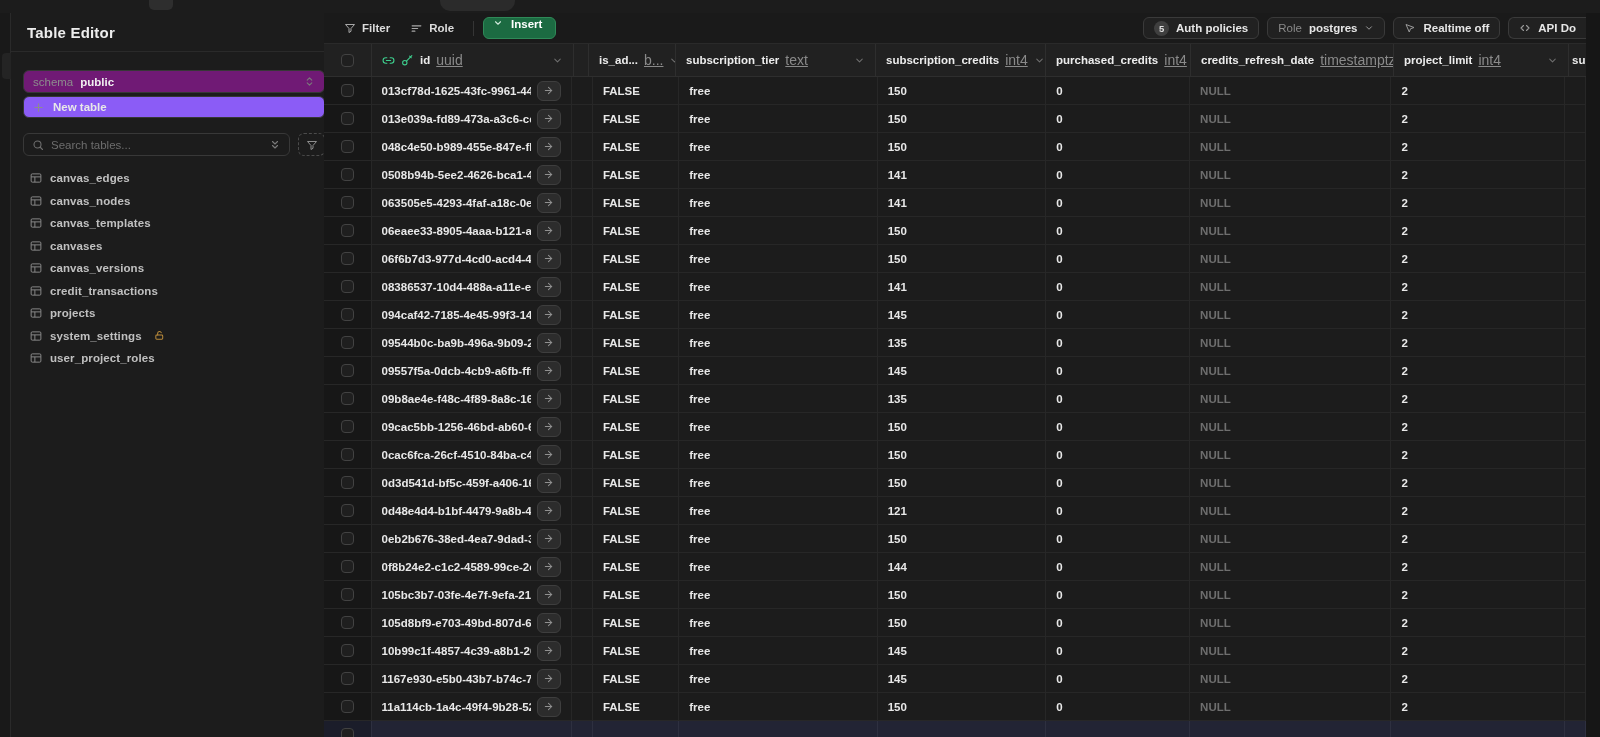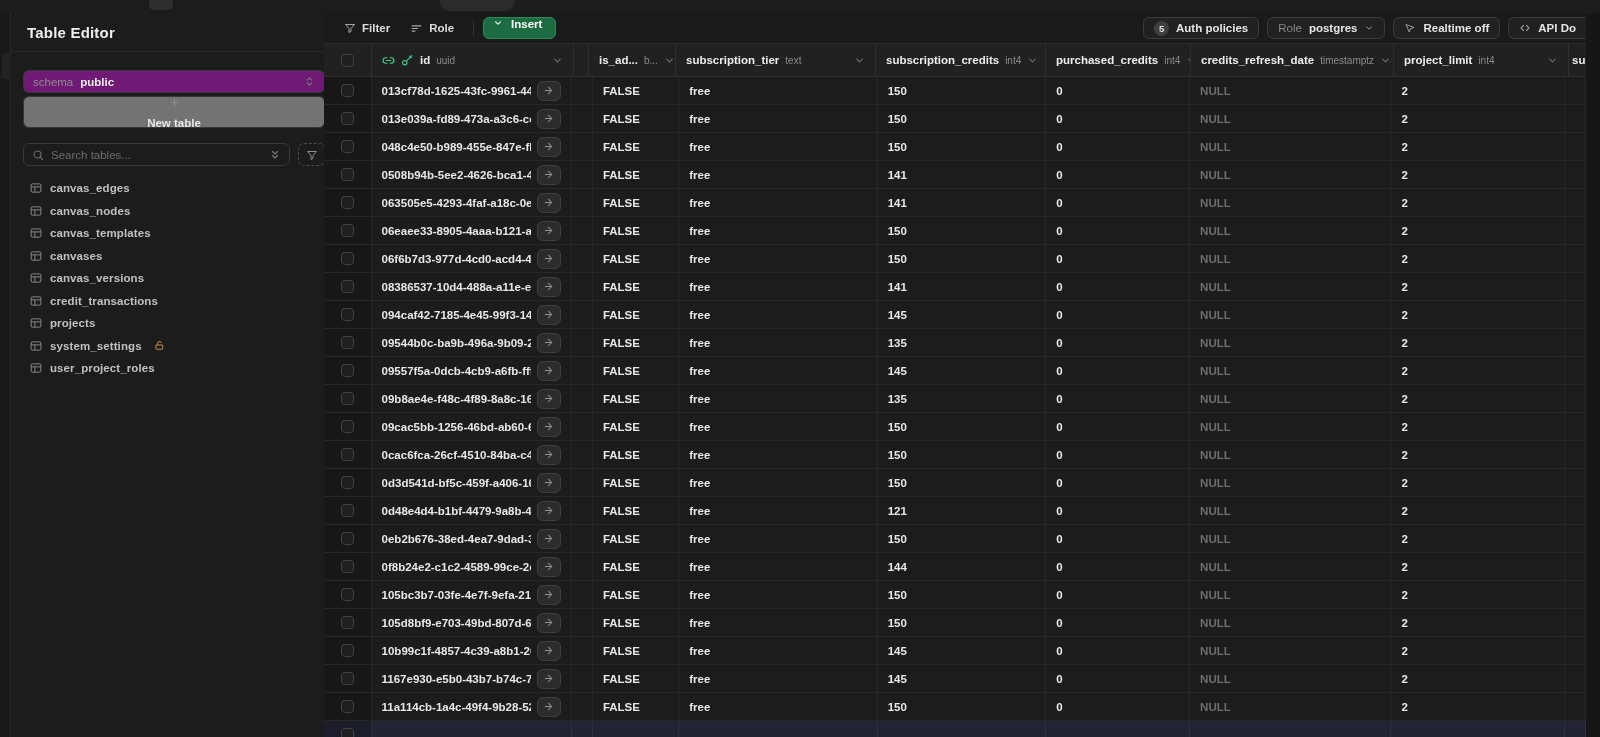--- a/index.html
+++ b/index.html
@@ -18,22 +18,22 @@
 
   
   .sidebar { position:absolute; left:11px; top:13px; width:327px; height:724px; background:#1c1c1c; border-right:1px solid #2c2c2c; }
   .sidebar-header { height:39px; display:flex; align-items:center; padding:0 16px; border-bottom:1px solid #2a2a2a; }
   .sidebar-title { font-size:15px; font-weight:700; color:#ededed; letter-spacing:.2px; }
   .schema-select { margin:18px 12px 0; height:23px; background:#701a75; border:1px solid #373737; border-radius:6px;
     display:flex; align-items:center; gap:7px; padding:0 9px; cursor:pointer; }
   .schema-label { color:#8d8d8d; font-size:11.5px; }
   .schema-value { color:#f0f0f0; font-size:11.5px; font-weight:700; }
   .updown { margin-left:auto; color:#7a7a7a; }
-  .new-table-btn { margin:3px 12px 0; height:32px; background:#737373; border:1px solid #363636; border-radius:6px;
-    display:flex; align-items:center; gap:9px; padding:0 9px; cursor:pointer;flex-direction:column; }
+  .new-table-btn { margin:3px 12px 0; height:22px; background:#8b5cf6; border:1px solid #363636; border-radius:6px;
+    display:flex; align-items:center; gap:9px; padding:0 9px; cursor:pointer; }
   .new-table-label { color:#e8e8e8; font-size:11.5px; font-weight:700; }
   .plus-icon { color:#8d8d8d; }
   .search-row { margin:15px 12px 0; display:flex; gap:8px; }
   .search-input { flex:1; height:23px; border:1px solid #383838; border-radius:6px; background:#1c1c1c;
     display:flex; align-items:center; gap:7px; padding:0 8px; color:#6d6d6d; }
   .search-placeholder { font-size:11.5px; color:#6d6d6d; }
   .search-collapse { margin-left:auto; color:#7a7a7a; }
   .search-filter-btn { width:27px; height:23px; border:1px dashed #4b4b4b; border-radius:6px;
     display:flex; align-items:center; justify-content:center; color:#8d8d8d; cursor:pointer; background:transparent; }
   .tables-list { margin-top:11px; }
@@ -61,21 +61,21 @@
   .badge-circle { width:15px; height:15px; border-radius:50%; background:#3f3f3f; color:#dedede;
     font-size:9.5px; font-weight:700; display:flex; align-items:center; justify-content:center; }
   .pill .muted { color:#8a8a8a; font-weight:400; }
   .pill .pic { color:#9a9a9a; }
   .pill.api { border-radius:6px 0 0 6px; border-right:none; }
 
   
   .grid-header { height:33px; background:#212121; border-bottom:1px solid #2e2e2e; display:flex; }
   .gh-cell { display:flex; align-items:center; gap:6px; padding:0 10px; border-right:1px solid #2e2e2e; overflow:hidden; }
   .gh-name { font-size:11.5px; font-weight:700; color:#ececec; white-space:nowrap; }
-  .gh-type { font-size:10px; color:#8a8a8a; white-space:nowrap; }
+  .gh-type { font-size:14px; color:#8a8a8a; white-space:nowrap;text-decoration:underline; }
   .gh-chev { margin-left:auto; color:#6f6f6f; cursor:pointer; }
   .key-ic { color:#3ecf8e; } .link-ic { color:#3ecf8e; }
 
   .w-cb{width:48px} .w-id{width:202px} .w-clip{width:15px; padding:0 2px;} .w-bool{width:87px}
   .w-tier{width:200px} .w-subc{width:170px} .w-purch{width:145px} .w-refresh{width:203px}
   .w-limit{width:175px} .w-last{width:17px; border-right:none; padding:0 3px;}
 
   .grid-row { height:28px; display:flex; background:#1c1c1c; border-bottom:1px solid #272727; }
   .cell { display:flex; align-items:center; gap:6px; padding:0 10px; border-right:1px solid #272727; overflow:hidden; }
   .cb-cell { background:#171717; justify-content:center; padding:0; }

